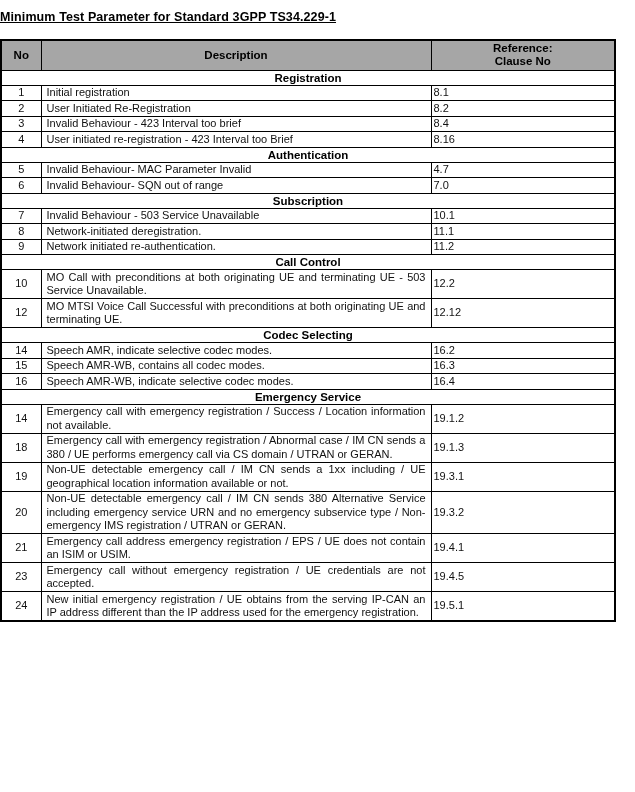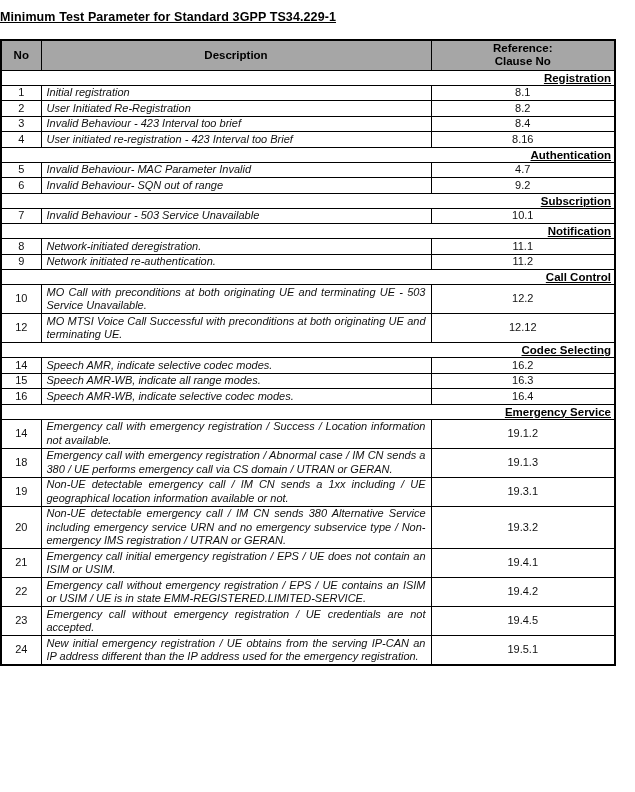--- a/index.html
+++ b/index.html
@@ -30,27 +30,27 @@
   thead th{
     background:var(--header-bg);
     font-weight:bold;font-size:11.5px;line-height:13px;
     text-align:center;vertical-align:middle;height:30px;
     border-bottom:2px solid var(--border-color);
     color:#000;
   }
   .section-row td{
     font-weight:bold;font-size:11.5px;line-height:12px;
     padding:1px 3px;height:14px;color:#000;
-    text-align:right;vertical-align:middle;text-decoration:underline;
+    text-align:center;vertical-align:middle;
   }
   .data-row{height:14px;}
   .data-row td{font-size:11px;line-height:13.5px;vertical-align:middle;}
   .cell-no{text-align:center;padding:0 2px;}
-  .cell-desc{text-align:justify;padding:0.5px 5px;font-style:italic;}
-  .cell-ref{text-align:center;padding:0 2px;}
+  .cell-desc{text-align:justify;padding:0.5px 5px;}
+  .cell-ref{padding:0 2px;}
 </style>
 </head>
 <body>
 
 <div class="page">
   <div class="title">Minimum Test Parameter for Standard 3GPP TS34.229-1</div>
 
   <table class="param-table">
     <colgroup>
       <col style="width:40px">
@@ -102,36 +102,33 @@
 
   <tr class="data-row">
     <td class="cell-no">5</td>
     <td class="cell-desc">Invalid Behaviour- MAC Parameter Invalid</td>
     <td class="cell-ref">4.7</td>
   </tr>
 
   <tr class="data-row">
     <td class="cell-no">6</td>
     <td class="cell-desc">Invalid Behaviour- SQN out of range</td>
-    <td class="cell-ref">9.2</td>
+    <td class="cell-ref">7.0</td>
   </tr>
 
   <tr class="section-row">
     <td colspan="3">Subscription</td>
   </tr>
 
   <tr class="data-row">
     <td class="cell-no">7</td>
     <td class="cell-desc">Invalid Behaviour - 503 Service Unavailable</td>
     <td class="cell-ref">10.1</td>
   </tr>
 
-  <tr class="section-row">
-    <td colspan="3">Notification</td>
-  </tr>
 
   <tr class="data-row">
     <td class="cell-no">8</td>
     <td class="cell-desc">Network-initiated deregistration.</td>
     <td class="cell-ref">11.1</td>
   </tr>
 
   <tr class="data-row">
     <td class="cell-no">9</td>
     <td class="cell-desc">Network initiated re-authentication.</td>
@@ -161,21 +158,21 @@
   </tr>
 
   <tr class="data-row">
     <td class="cell-no">14</td>
     <td class="cell-desc">Speech AMR, indicate selective codec modes.</td>
     <td class="cell-ref">16.2</td>
   </tr>
 
   <tr class="data-row">
     <td class="cell-no">15</td>
-    <td class="cell-desc">Speech AMR-WB, indicate all range modes.</td>
+    <td class="cell-desc">Speech AMR-WB, contains all codec modes.</td>
     <td class="cell-ref">16.3</td>
   </tr>
 
   <tr class="data-row">
     <td class="cell-no">16</td>
     <td class="cell-desc">Speech AMR-WB, indicate selective codec modes.</td>
     <td class="cell-ref">16.4</td>
   </tr>
 
   <tr class="section-row">
@@ -201,29 +198,24 @@
   </tr>
 
   <tr class="data-row">
     <td class="cell-no">20</td>
     <td class="cell-desc">Non-UE detectable emergency call / IM CN sends 380 Alternative Service including emergency service URN and no emergency subservice type / Non-emergency IMS registration / UTRAN or GERAN.</td>
     <td class="cell-ref">19.3.2</td>
   </tr>
 
   <tr class="data-row">
     <td class="cell-no">21</td>
-    <td class="cell-desc">Emergency call initial emergency registration / EPS / UE does not contain an ISIM or USIM.</td>
+    <td class="cell-desc">Emergency call address emergency registration / EPS / UE does not contain an ISIM or USIM.</td>
     <td class="cell-ref">19.4.1</td>
   </tr>
 
-  <tr class="data-row">
-    <td class="cell-no">22</td>
-    <td class="cell-desc">Emergency call without emergency registration / EPS / UE contains an ISIM or USIM / UE is in state EMM-REGISTERED.LIMITED-SERVICE.</td>
-    <td class="cell-ref">19.4.2</td>
-  </tr>
 
   <tr class="data-row">
     <td class="cell-no">23</td>
     <td class="cell-desc">Emergency call without emergency registration / UE credentials are not accepted.</td>
     <td class="cell-ref">19.4.5</td>
   </tr>
 
   <tr class="data-row">
     <td class="cell-no">24</td>
     <td class="cell-desc">New initial emergency registration / UE obtains from the serving IP-CAN an IP address different than the IP address used for the emergency registration.</td>

